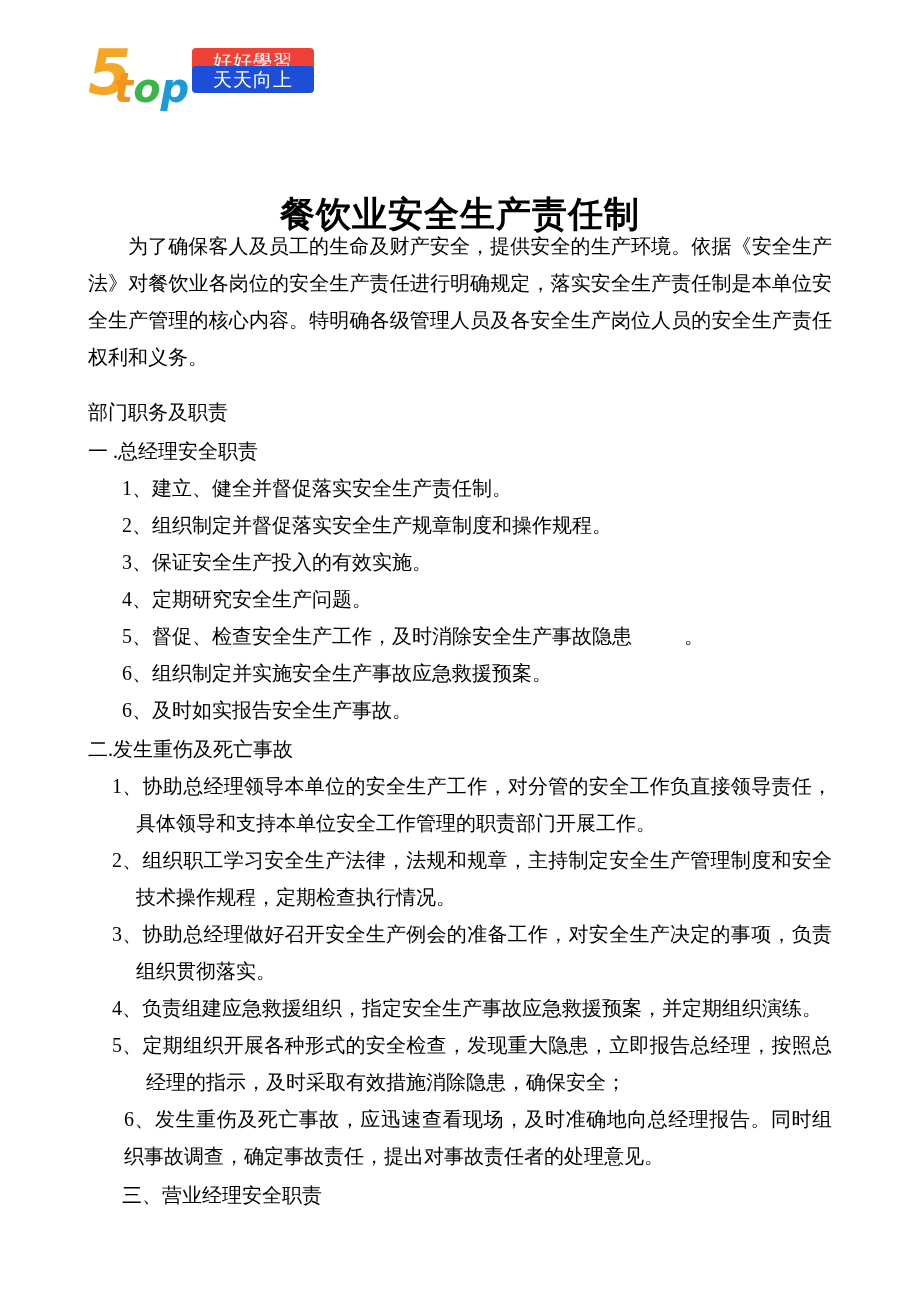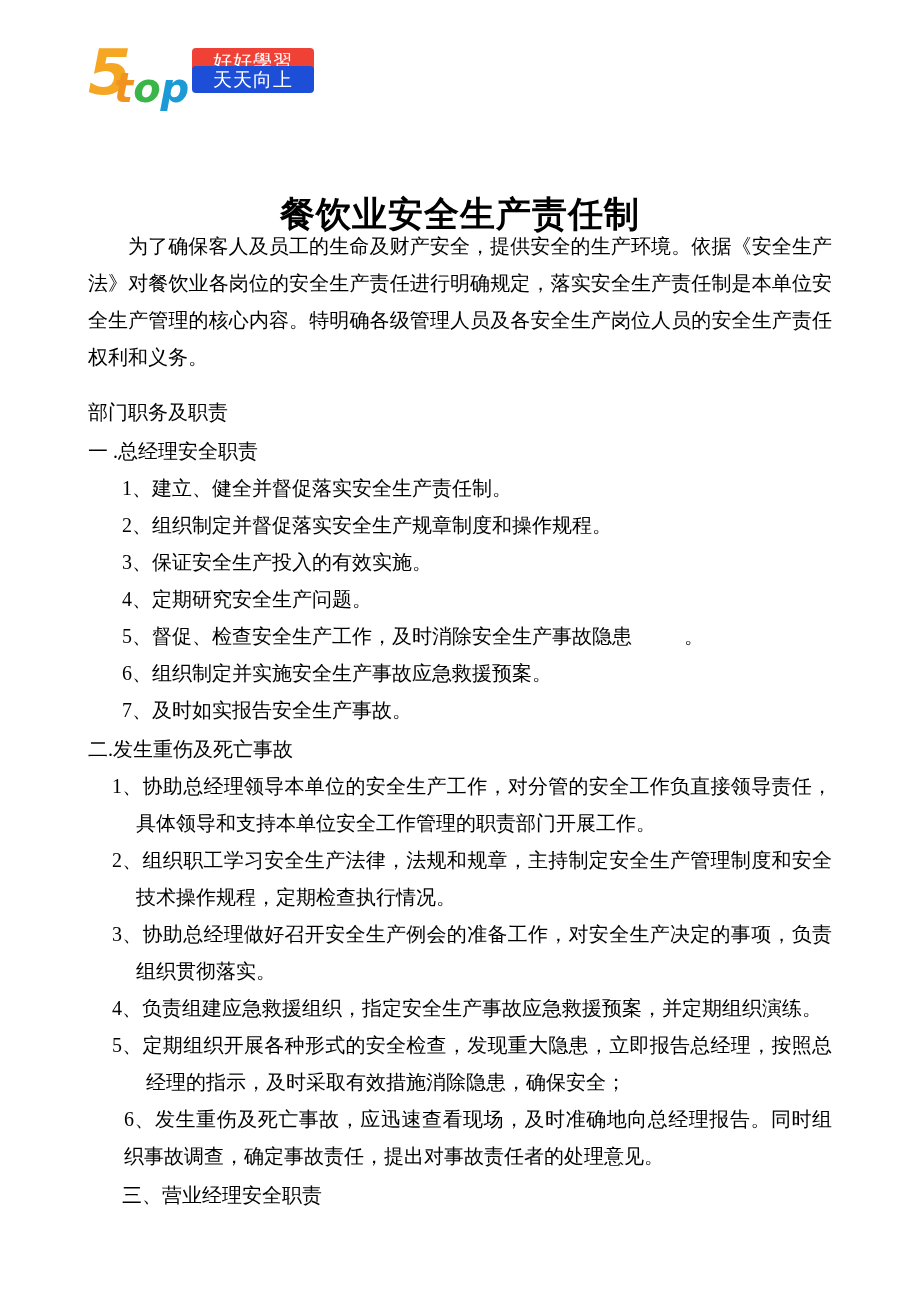--- a/index.html
+++ b/index.html
@@ -178,21 +178,21 @@
 
     <p class="p-plain">部门职务及职责</p>
 
     <p class="p-sec">一 .总经理安全职责</p>
     <p class="indent-1">1、建立、健全并督促落实安全生产责任制。</p>
     <p class="indent-1">2、组织制定并督促落实安全生产规章制度和操作规程。</p>
     <p class="indent-1">3、保证安全生产投入的有效实施。</p>
     <p class="indent-1">4、定期研究安全生产问题。</p>
     <p class="indent-1"><span>5、督促、检查安全生产工作，及时消除安全生产事故隐患</span><span class="gap-inline"></span><span>。</span></p>
     <p class="indent-1">6、组织制定并实施安全生产事故应急救援预案。</p>
-    <p class="indent-1">7、及时如实报告安全生产事故。</p>
+    <p class="indent-1">6、及时如实报告安全生产事故。</p>
 
     <p class="p-sec">二.发生重伤及死亡事故</p>
     <p class="hang-block">1、协助总经理领导本单位的安全生产工作，对分管的安全工作负直接领导责任，具体领导和支持本单位安全工作管理的职责部门开展工作。</p>
     <p class="hang-block">2、组织职工学习安全生产法律，法规和规章，主持制定安全生产管理制度和安全技术操作规程，定期检查执行情况。</p>
     <p class="hang-block">3、协助总经理做好召开安全生产例会的准备工作，对安全生产决定的事项，负责组织贯彻落实。</p>
     <p class="hang-block">4、负责组建应急救援组织，指定安全生产事故应急救援预案，并定期组织演练。</p>
     <p class="hang-block-wide">5、定期组织开展各种形式的安全检查，发现重大隐患，立即报告总经理，按照总经理的指示，及时采取有效措施消除隐患，确保安全；</p>
     <p class="hang-block-narrow" style="padding-left:36px;text-indent:0;">6、发生重伤及死亡事故，应迅速查看现场，及时准确地向总经理报告。同时组织事故调查，确定事故责任，提出对事故责任者的处理意见。</p>
 
     <p class="p-sec indent-2" style="padding-left:34px;">三、营业经理安全职责</p>

